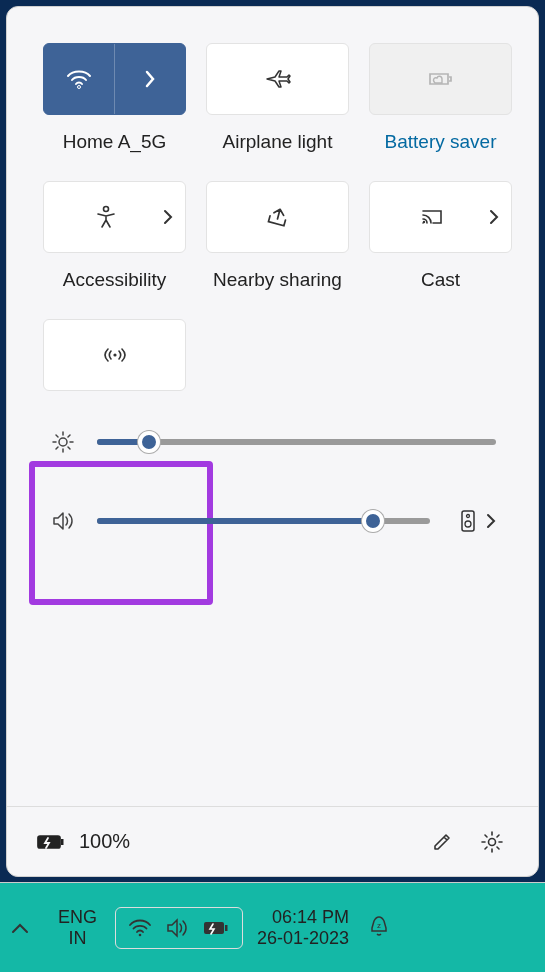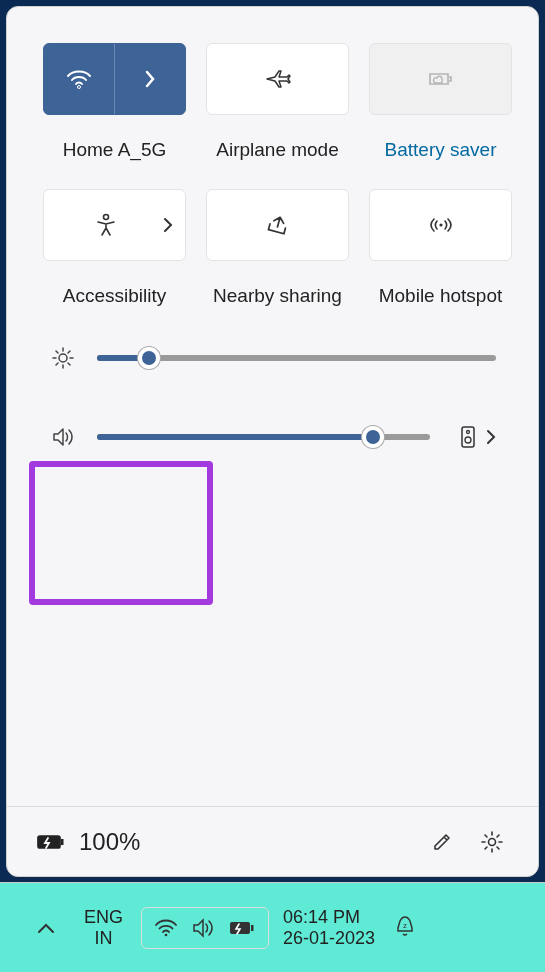--- a/index.html
+++ b/index.html
@@ -18,21 +18,21 @@
     border: 1px solid #d0d0d0;
     border-radius: 12px;
     display: flex; flex-direction: column;
   }
   .tiles {
     padding: 36px 36px 10px 36px;
     display: grid;
     grid-template-columns: repeat(3, 1fr);
     gap: 28px 20px;
   }
-  .tile-wrap { display: flex; flex-direction: column; align-items: center; gap: 24px; }
+  .tile-wrap { display: flex; flex-direction: column; align-items: center; gap: 16px; }
   .tile {
     width: 143px; height: 72px;
     background: #fff;
     border: 1px solid #e3e3e3;
     border-radius: 6px;
     display: flex; align-items: center; justify-content: center;
     position: relative;
     cursor: pointer;
   }
   .tile.active { background: #3e6397; border-color: #3e6397; }
@@ -60,33 +60,33 @@
   .fill { position:absolute; left:0; top:0; bottom:0; background:#3e6397; border-radius:3px; }
   .thumb { position:absolute; top:50%; width:22px; height:22px; background:#3e6397; border:4px solid #fff; border-radius:50%; transform:translate(-50%,-50%); box-shadow:0 0 0 1px #aaa; }
   .vol-extras { display:flex; align-items:center; gap:10px; margin-left:10px; color:#333;}
   .bottom {
     margin-top:auto;
     border-top:1px solid #ddd;
     height: 70px;
     display:flex; align-items:center; padding: 0 28px;
     gap: 14px;
   }
-  .battery-txt { font-size: 24px; color:#222; }
+  .battery-txt { font-size: 20px; color:#222; }
   .bottom .spacer { flex:1; }
   .iconbtn { width:36px; height:36px; display:flex; align-items:center; justify-content:center; cursor:pointer; color:#333; border-radius:4px;}
   .taskbar {
     position:absolute; left:0; right:0; bottom:0;
-    height: 90px; background:#5eead4;
+    height: 90px; background:#14b8a6;
     border-top:1px solid #ccc;
-    display:flex; align-items:center; padding: 0 26px; gap: 8px;
+    display:flex; align-items:center; padding: 0 0; gap: 8px;
   }
   .tb-chevup { width:40px; display:flex; justify-content:center; color:#333; cursor:pointer;}
   .tb-lang { text-align:center; font-size:18px; color:#222; line-height:1.15; padding:0 10px; cursor:pointer;}
   .tb-status { border:1px solid #ddd; border-radius:6px; padding:10px 12px; display:flex; gap:14px; align-items:center; cursor:pointer;}
-  .tb-time { text-align:left; font-size:18px; color:#222; line-height:1.15; padding:0 6px; cursor:pointer;}
+  .tb-time { text-align:right; font-size:18px; color:#222; line-height:1.15; padding:0 6px; cursor:pointer;}
   .tb-notif { cursor:pointer; color:#333; padding:0 4px;}
   .icon { color:#333; display:inline-flex; }
   svg { display:block; }
 </style>
 </head>
 <body>
 
 <div class="panel">
   <div class="tiles">
 
@@ -113,21 +113,21 @@
 
 
     <div class="tile-wrap">
       <div class="tile">
         <span class="icon">
           <svg width="26" height="22" viewBox="0 0 26 22">
               <path d="M2 11 L10 9 L14 3 L16 3 L14 9 L22 9 L24 7 L25 8 L23 11 L25 14 L24 15 L22 13 L14 13 L16 19 L14 19 L10 13 Z" stroke="#333" stroke-width="1.5" fill="none" stroke-linejoin="round"></path>
             </svg>
         </span>
       </div>
-      <div class="label">Airplane mode</div>
+      <div class="label">Airplane light</div>
     </div>
 
     <div class="tile-wrap">
       <div class="tile disabled">
         <span class="icon">
           <svg width="30" height="20" viewBox="0 0 30 20">
               <path d="M4 5 L22 5 L22 15 L4 15 Z M23 8 L25 8 L25 12 L23 12" stroke="#b5b5b5" stroke-width="1.7" fill="none"></path>
               <path d="M9 14 C6 11 8 8 11 9 C12 6 16 7 16 10 L16 14 Z" stroke="#b5b5b5" stroke-width="1.4" fill="none"></path>
             </svg>
         </span>
@@ -158,31 +158,46 @@
       <div class="tile">
         <span class="icon">
           <svg width="24" height="22" viewBox="0 0 24 22">
               <path d="M4 12 L4 18 L20 18 L20 12 M12 3 L12 13 M12 3 L7 8 M12 3 L17 8" stroke="#333" stroke-width="1.7" fill="none" stroke-linecap="round" transform="rotate(15 12 11)"></path>
             </svg>
         </span>
       </div>
       <div class="label">Nearby sharing</div>
     </div>
 
+    <div class="tile-wrap">
+      <div class="tile">
+        <span class="icon" style="margin-right:18px;">
+          <svg width="24" height="20" viewBox="0 0 24 20">
+              <path d="M3 4 L21 4 L21 16 L13 16 M3 16 A0 0 0 0 1 3 16 M3 12 A4 4 0 0 1 7 16 M3 8 A8 8 0 0 1 11 16" stroke="#333" stroke-width="1.6" fill="none" stroke-linecap="round"></path>
+              <circle cx="4" cy="15" r="1.2" fill="#333"></circle>
+            </svg>
+        </span>
+        <span class="icon chev">
+          <svg width="10" height="16" viewBox="0 0 10 16">
+              <path d="M2 2 L8 8 L2 14" stroke="#333" stroke-width="2" fill="none" stroke-linecap="round"></path>
+            </svg>
+        </span>
+      </div>
+      <div class="label">Cast</div>
+    </div>
 
     <div class="tile-wrap">
       <div class="tile">
         <span class="icon">
           <svg width="26" height="20" viewBox="0 0 26 20">
               <path d="M6 4 C2 8 2 12 6 16 M9 6 C6.5 9 6.5 11 9 14 M20 4 C24 8 24 12 20 16 M17 6 C19.5 9 19.5 11 17 14" stroke="#333" stroke-width="1.6" fill="none" stroke-linecap="round"></path>
               <circle cx="13" cy="10" r="1.6" fill="#333"></circle>
             </svg>
         </span>
       </div>
-      <div class="label">Mobile hotspot</div>
     </div>
 
   </div>
 
   <div class="highlight" style="left:22px; top:454px; width:184px; height:144px;"></div>
 
   <div class="sliders">
     <div class="slider-row">
       <span class="slicon">
         <svg width="22" height="22" viewBox="0 0 22 22">

